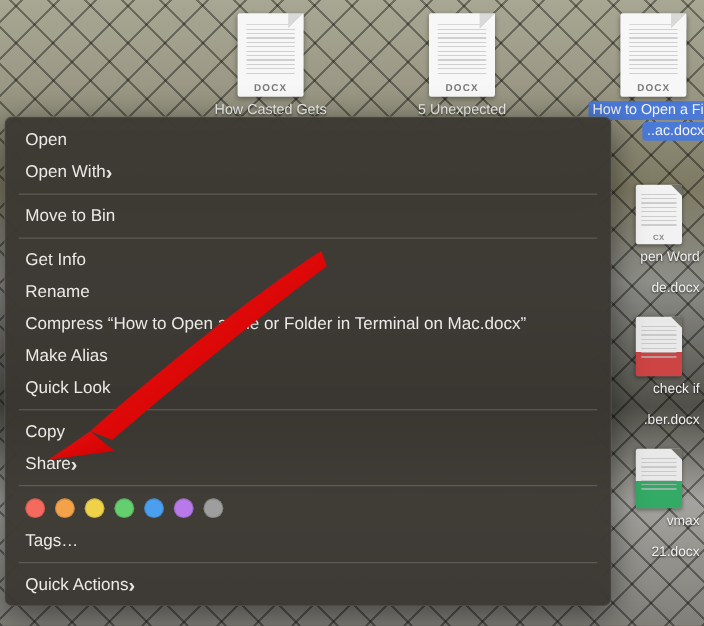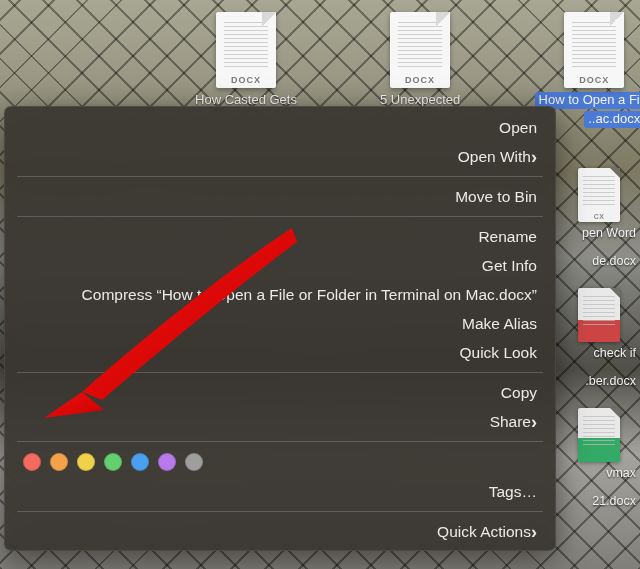--- a/index.html
+++ b/index.html
@@ -159,21 +159,21 @@
     box-shadow: 0 8px 30px rgba(0,0,0,0.5);
     padding: 6px 0 4px 0;
     color: #eceae6;
     font-size: 15.5px;
     border: 1px solid rgba(120,120,120,0.25);
   }
   .menu-item {
     padding: 5.5px 18px;
     display: flex;
     align-items: center;
-    justify-content: flex-end;
+    justify-content: flex-start;
     cursor: default;
   }
   .menu-item .chev {
     font-size: 18px;
     font-weight: 700;
     color: #e8e6e1;
     line-height: 0;
   }
   .sep {
     height: 1px;
@@ -257,24 +257,24 @@
     <span class="chev">›</span>
   </div>
   <div class="sep"></div>
 
   <div class="menu-item">
     <span>Move to Bin</span>
   </div>
   <div class="sep"></div>
 
   <div class="menu-item">
+    <span>Get Info</span>
+  </div>
+  <div class="menu-item">
     <span>Rename</span>
-  </div>
-  <div class="menu-item">
-    <span>Get Info</span>
   </div>
   <div class="menu-item">
     <span>Compress “How to Open a File or Folder in Terminal on Mac.docx”</span>
   </div>
   <div class="menu-item">
     <span>Make Alias</span>
   </div>
   <div class="menu-item">
     <span>Quick Look</span>
   </div>

